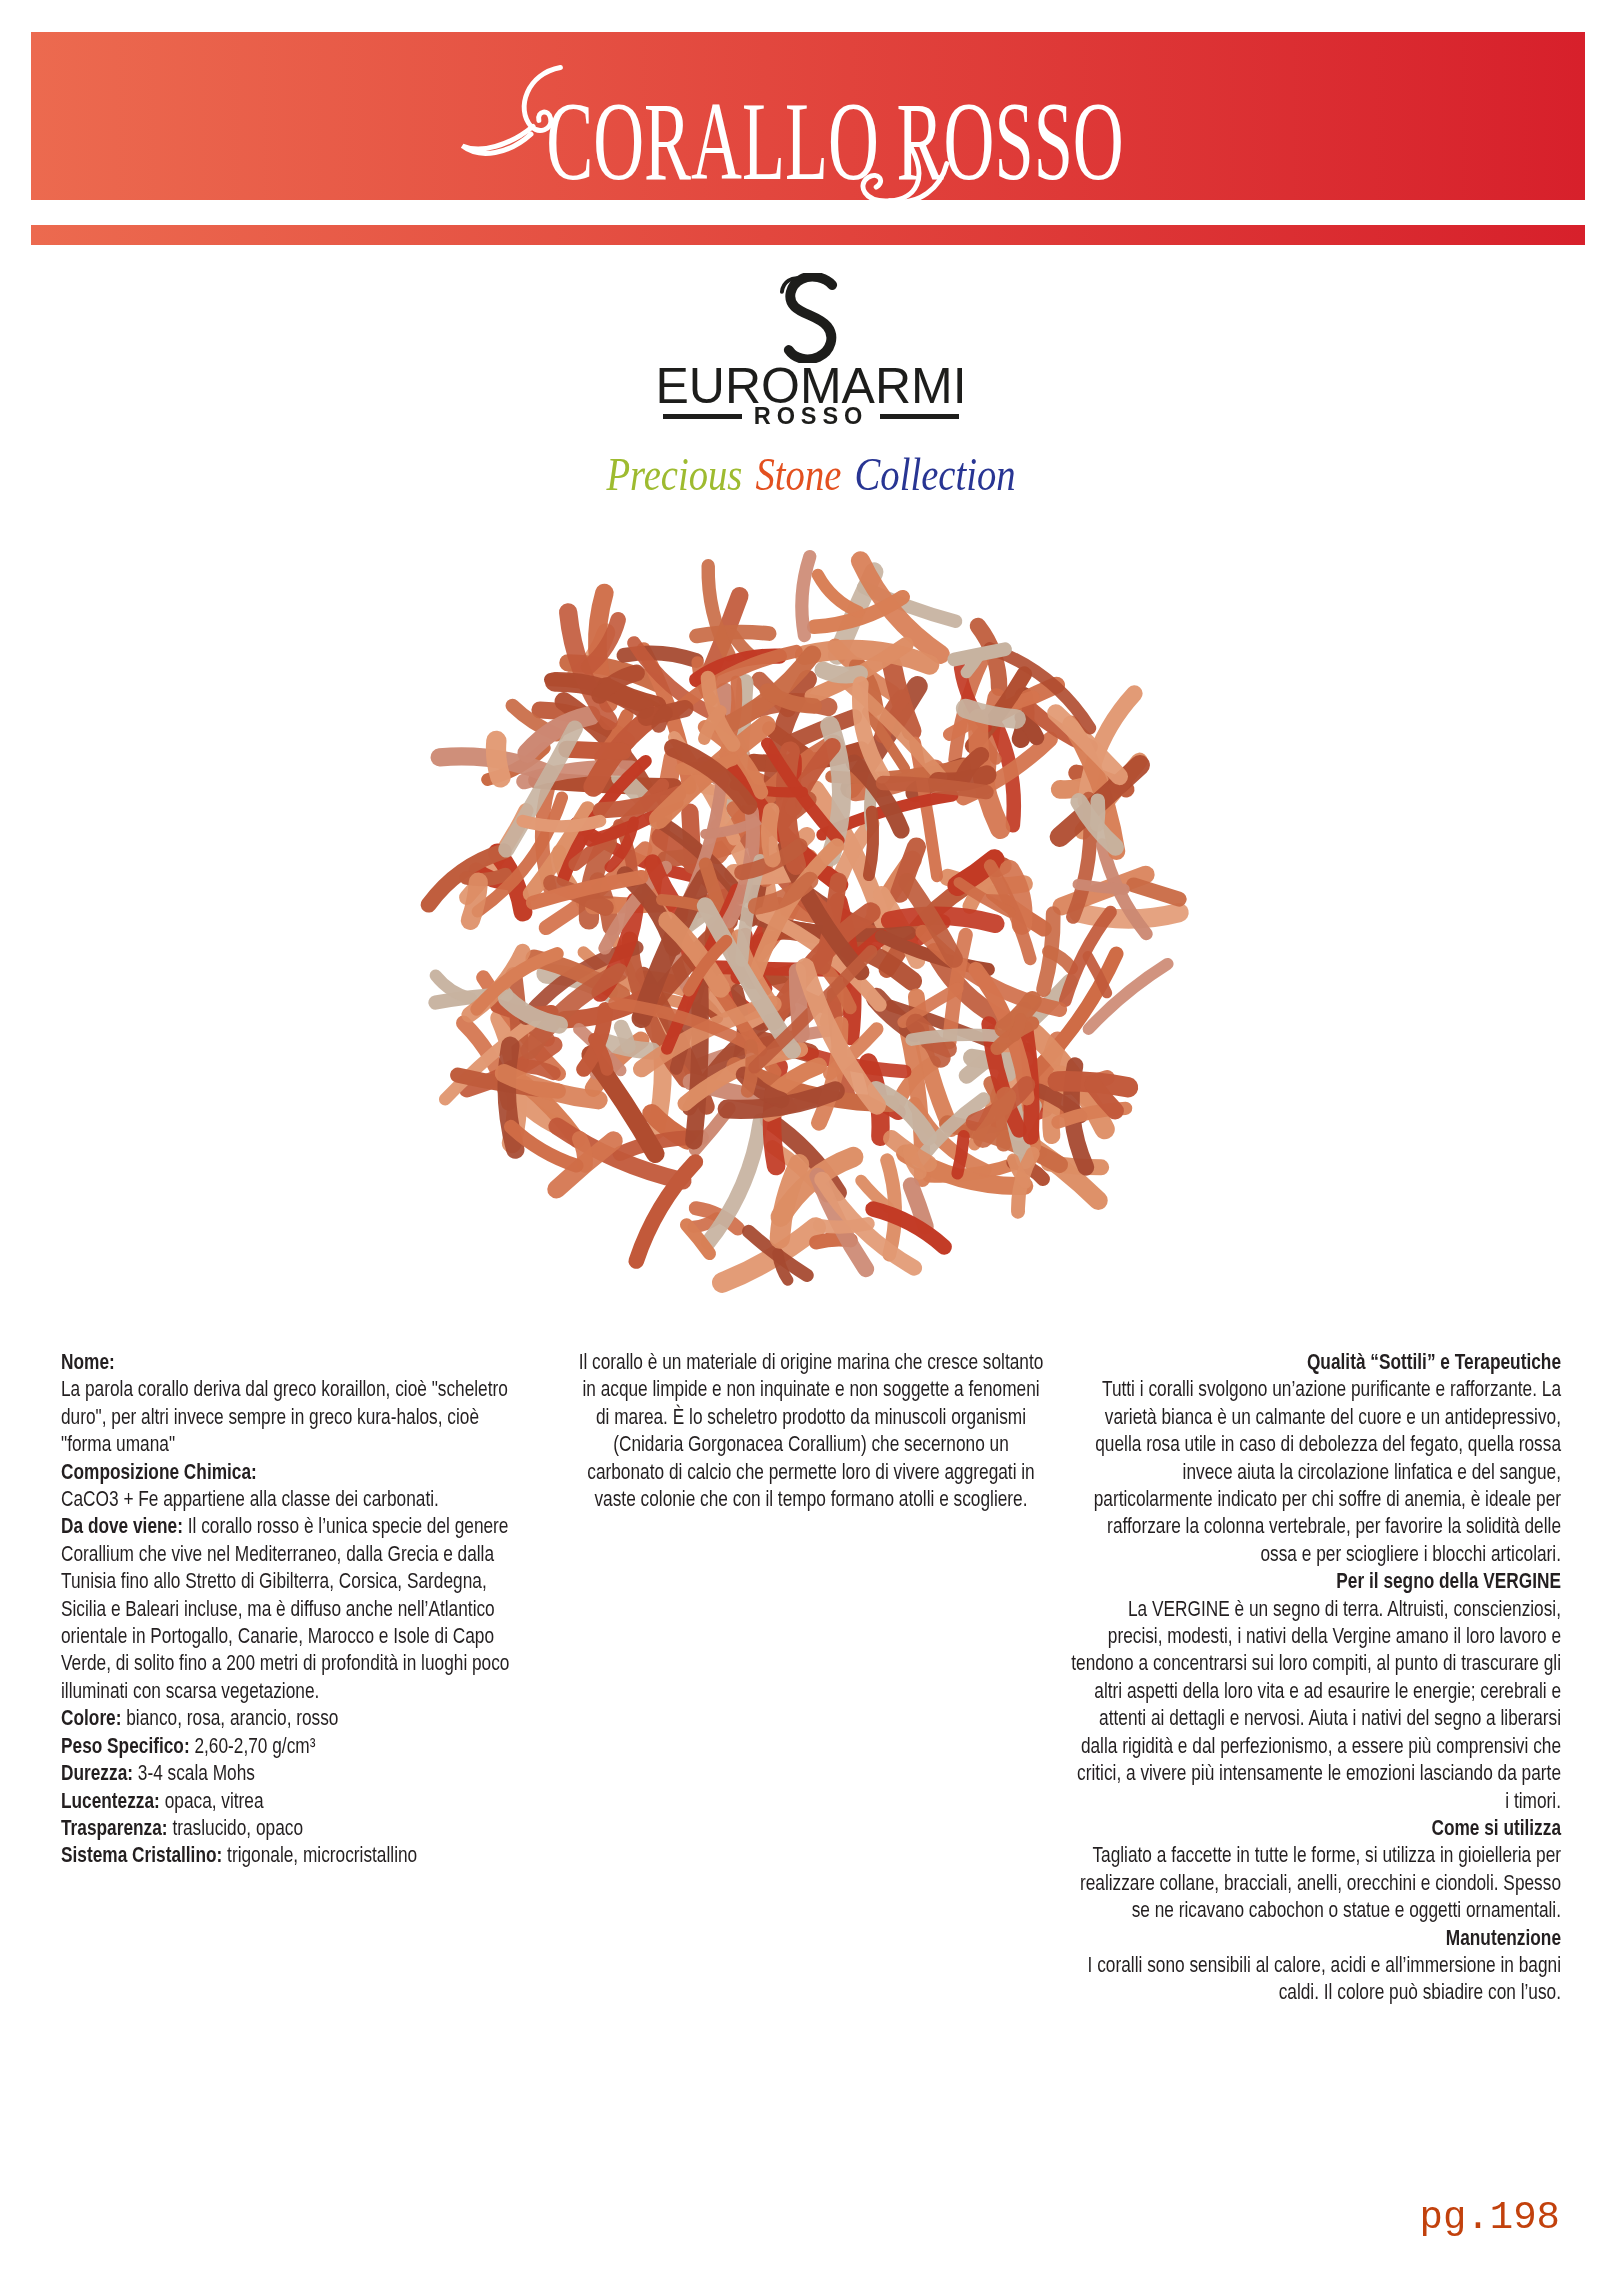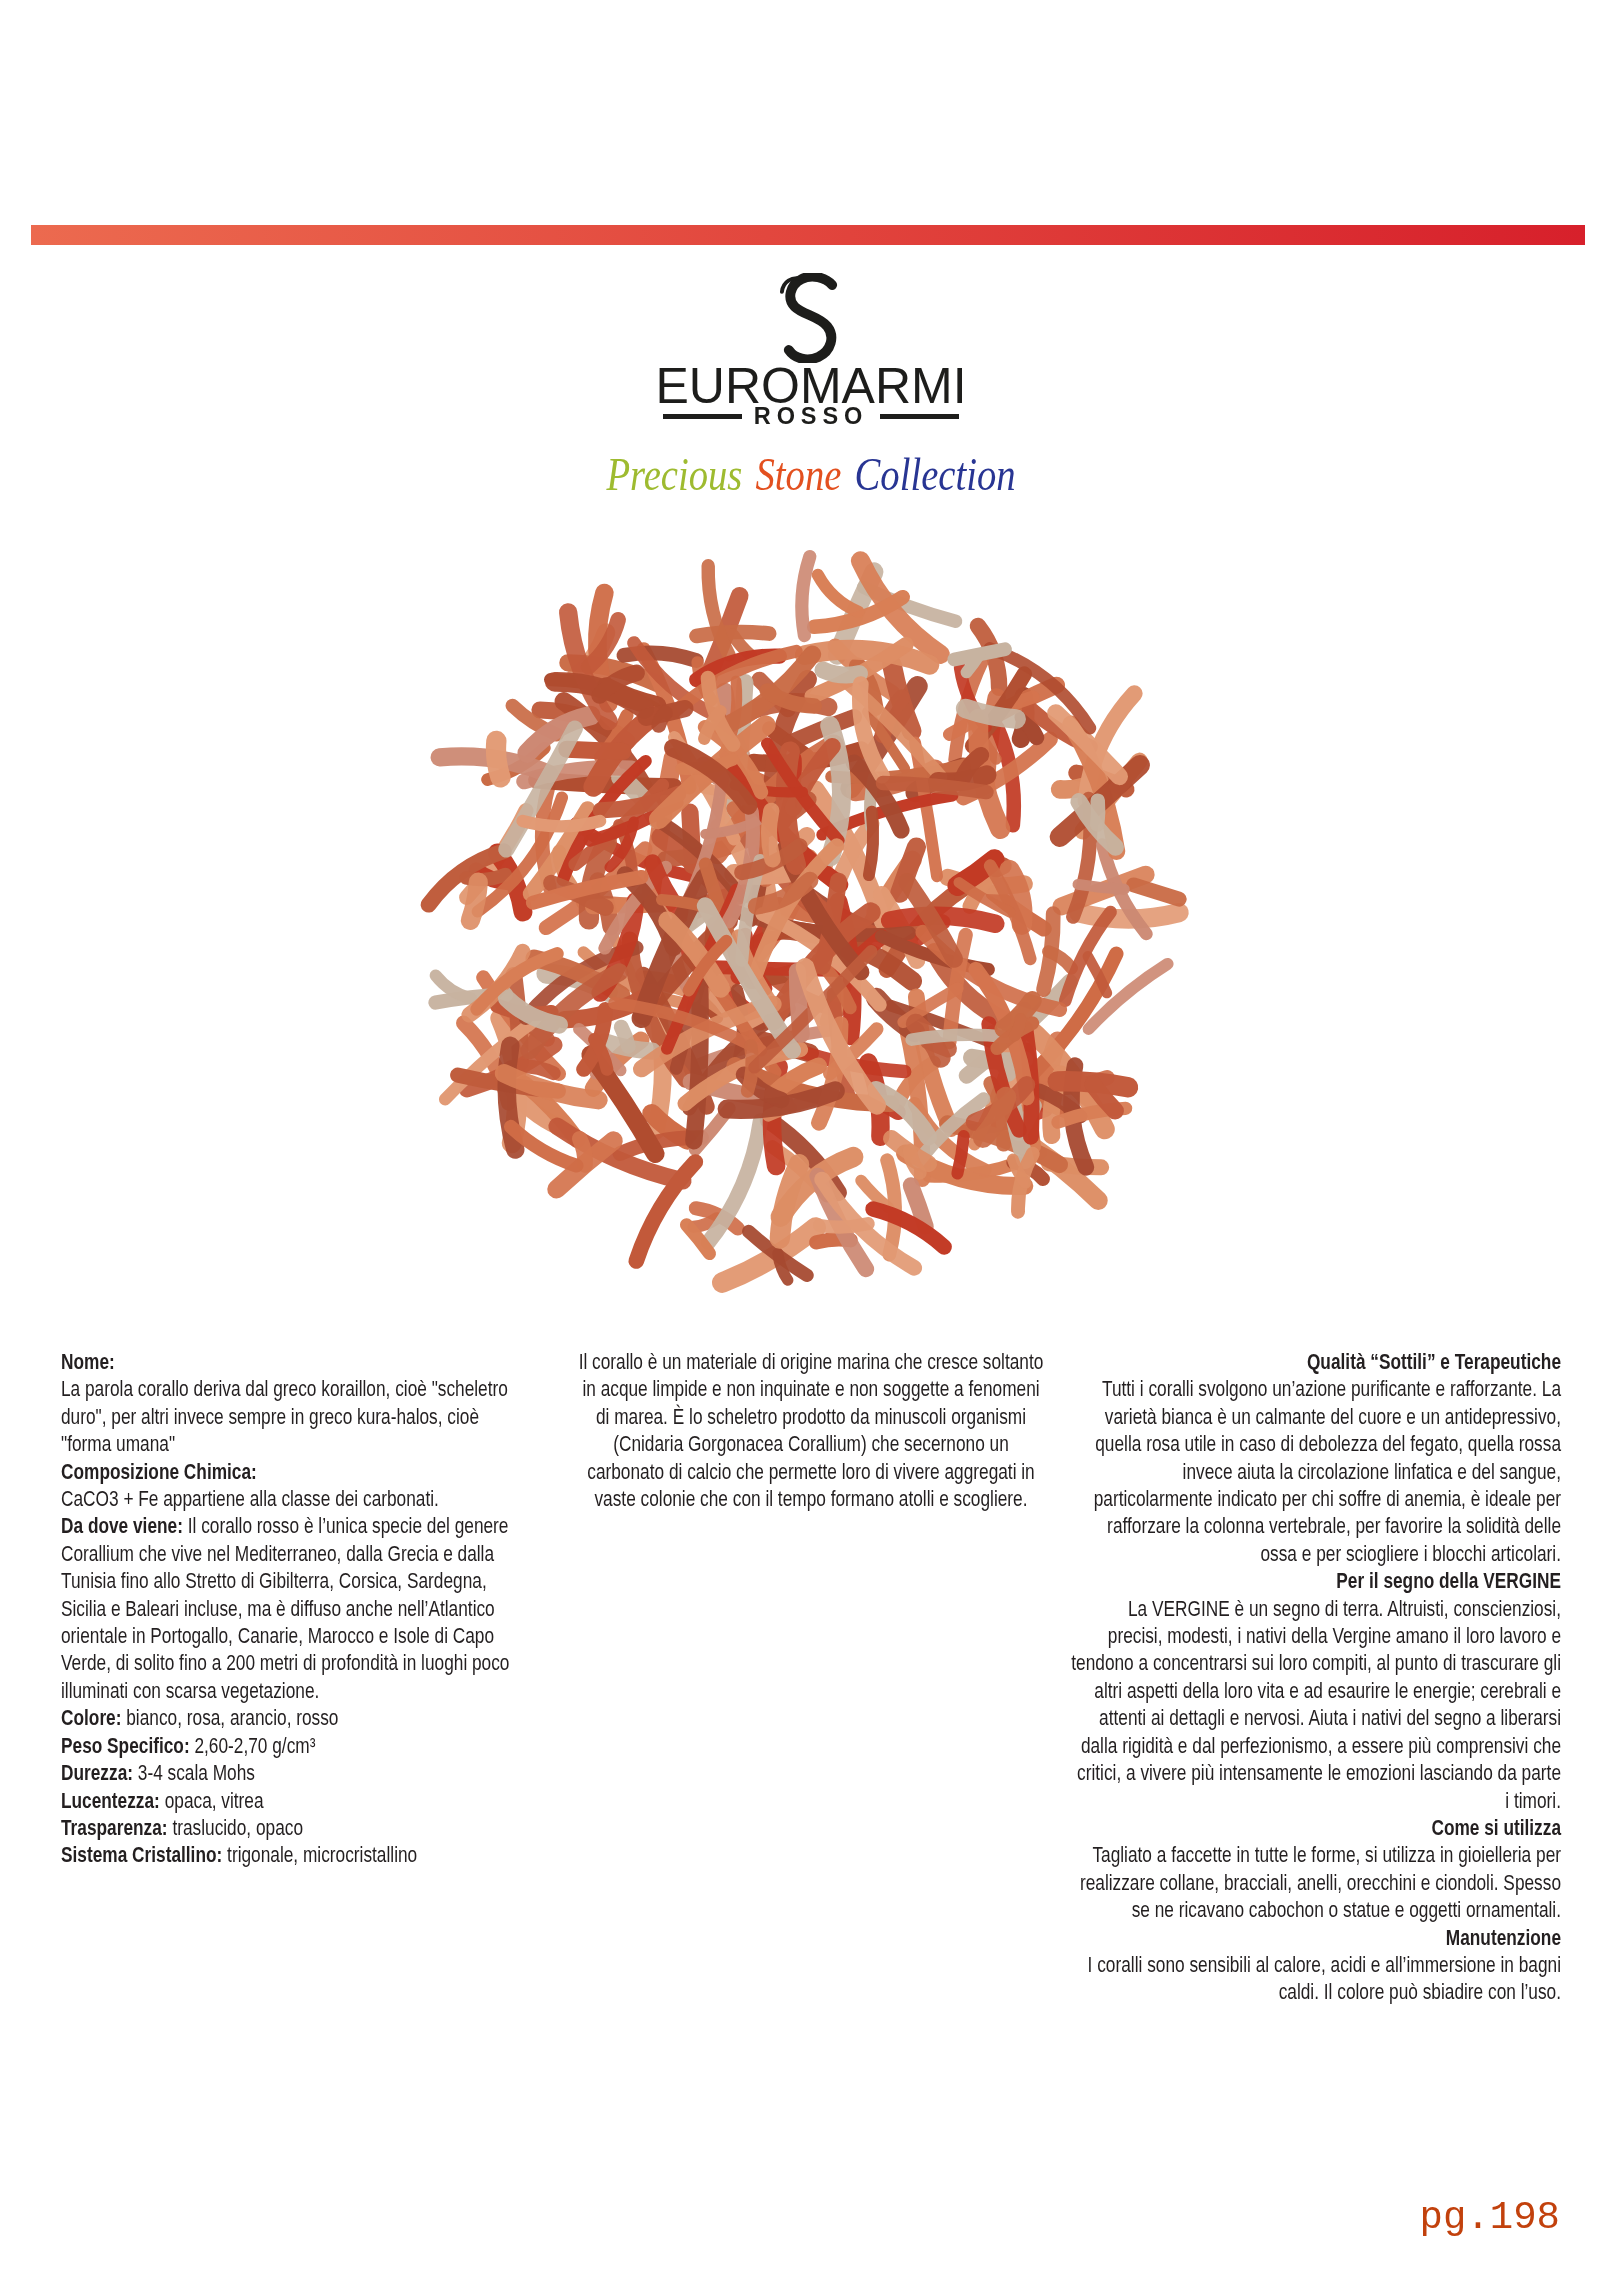--- a/index.html
+++ b/index.html
@@ -54,20 +54,31 @@
   .pagenum{
     position:absolute;top:2196px;right:61px;
     font-family:Liberation Mono, monospace;font-size:39px;color:#c2410c;
   }
 </style>
 </head>
 <body>
 
 <div class="page">
 
+  <div class="header-band">
+    <svg width="1554" height="168" viewBox="0 0 1585 171">
+      <text x="820" y="150" text-anchor="middle" textLength="589" lengthAdjust="spacingAndGlyphs" font-family="Liberation Serif, serif" font-size="115" fill="#FFFFFF">CORALLO ROSSO</text>
+      <g fill="none" stroke="#FFFFFF" stroke-width="5" stroke-linecap="round">
+        <path d="M540 36 C506 42 494 78 510 96 C518 104 532 100 530 88 C528 78 516 80 518 90"></path>
+        <path d="M512 96 C488 116 458 124 440 116 C458 130 488 124 510 104"></path>
+        <path d="M898 118 C914 148 904 170 876 172 C850 174 842 156 854 148 C864 142 872 152 862 158"></path>
+        <path d="M876 172 C906 178 928 158 934 134"></path>
+      </g>
+    </svg>
+  </div>
 
   <div class="divider-bar"></div>
 
   <div>
     <svg class="logo-s" width="69" height="90" viewBox="0 0 70 91">
       <g fill="none" stroke="#1D1D1B" stroke-linecap="round">
         <path stroke-width="10" d="M57 12 C50 4 36 1 26 6 C14 12 11 26 19 34 C27 42 44 44 52 54 C60 64 56 79 43 85 C32 90 19 87 13 78"></path>
         <path stroke-width="4" d="M26 6 C16 3 7 9 6 19"></path>
       </g>
     </svg>

